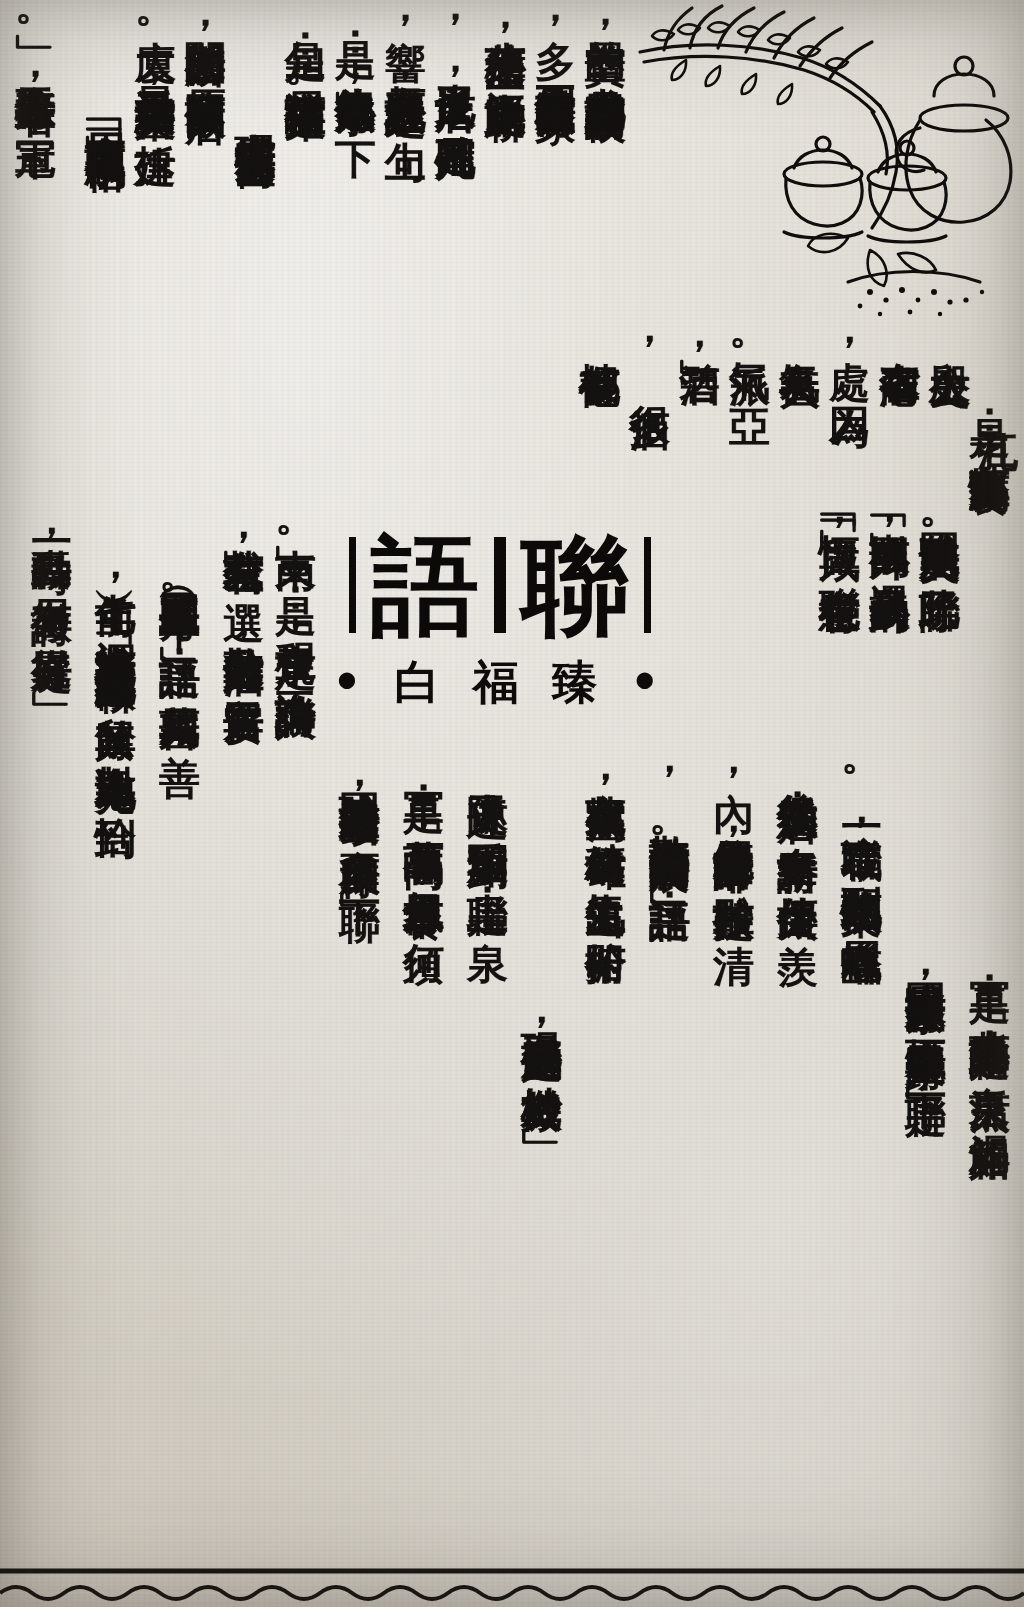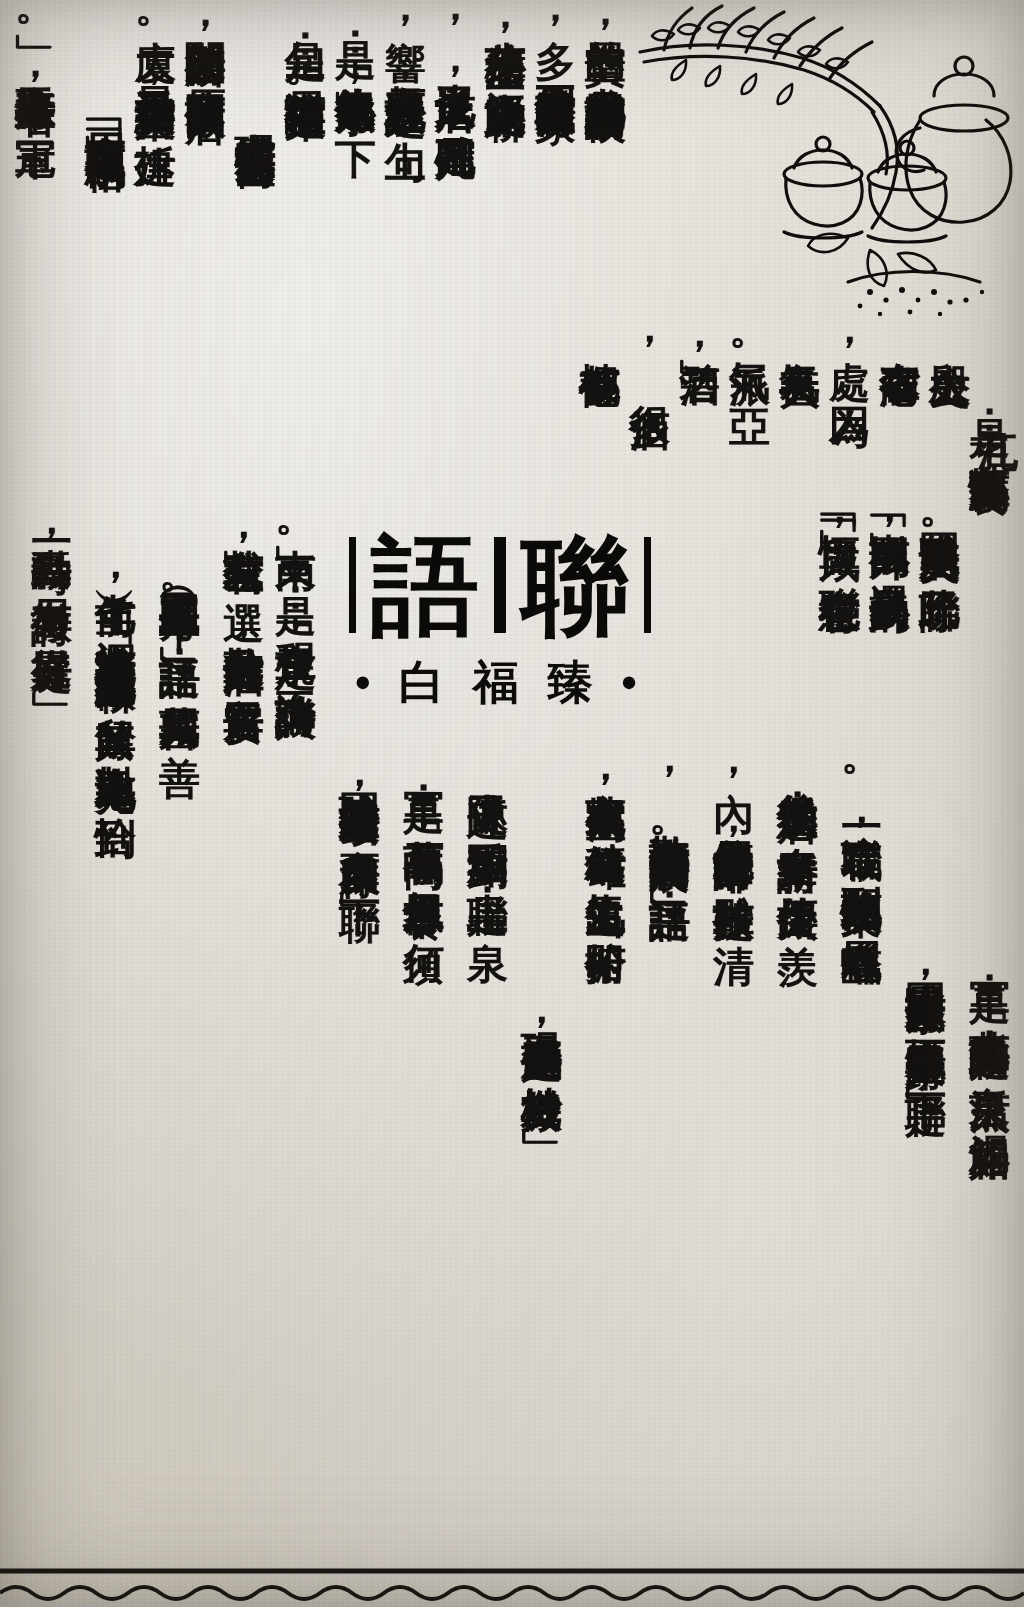--- a/index.html
+++ b/index.html
@@ -104,21 +104,20 @@
   .byline {
     position: absolute;
     top: 132px;
     left: 0;
     width: 360px;
     text-align: center;
     font-size: 46px;
     font-weight: 700;
     letter-spacing: 0.18em;
     color: #0d0c0b;
-    font-family: Liberation Serif, serif;
   }
 
   
   .bottom-rule {
     position: absolute;
     left: 0;
     bottom: 0;
     width: 1024px;
     height: 46px;
   }

